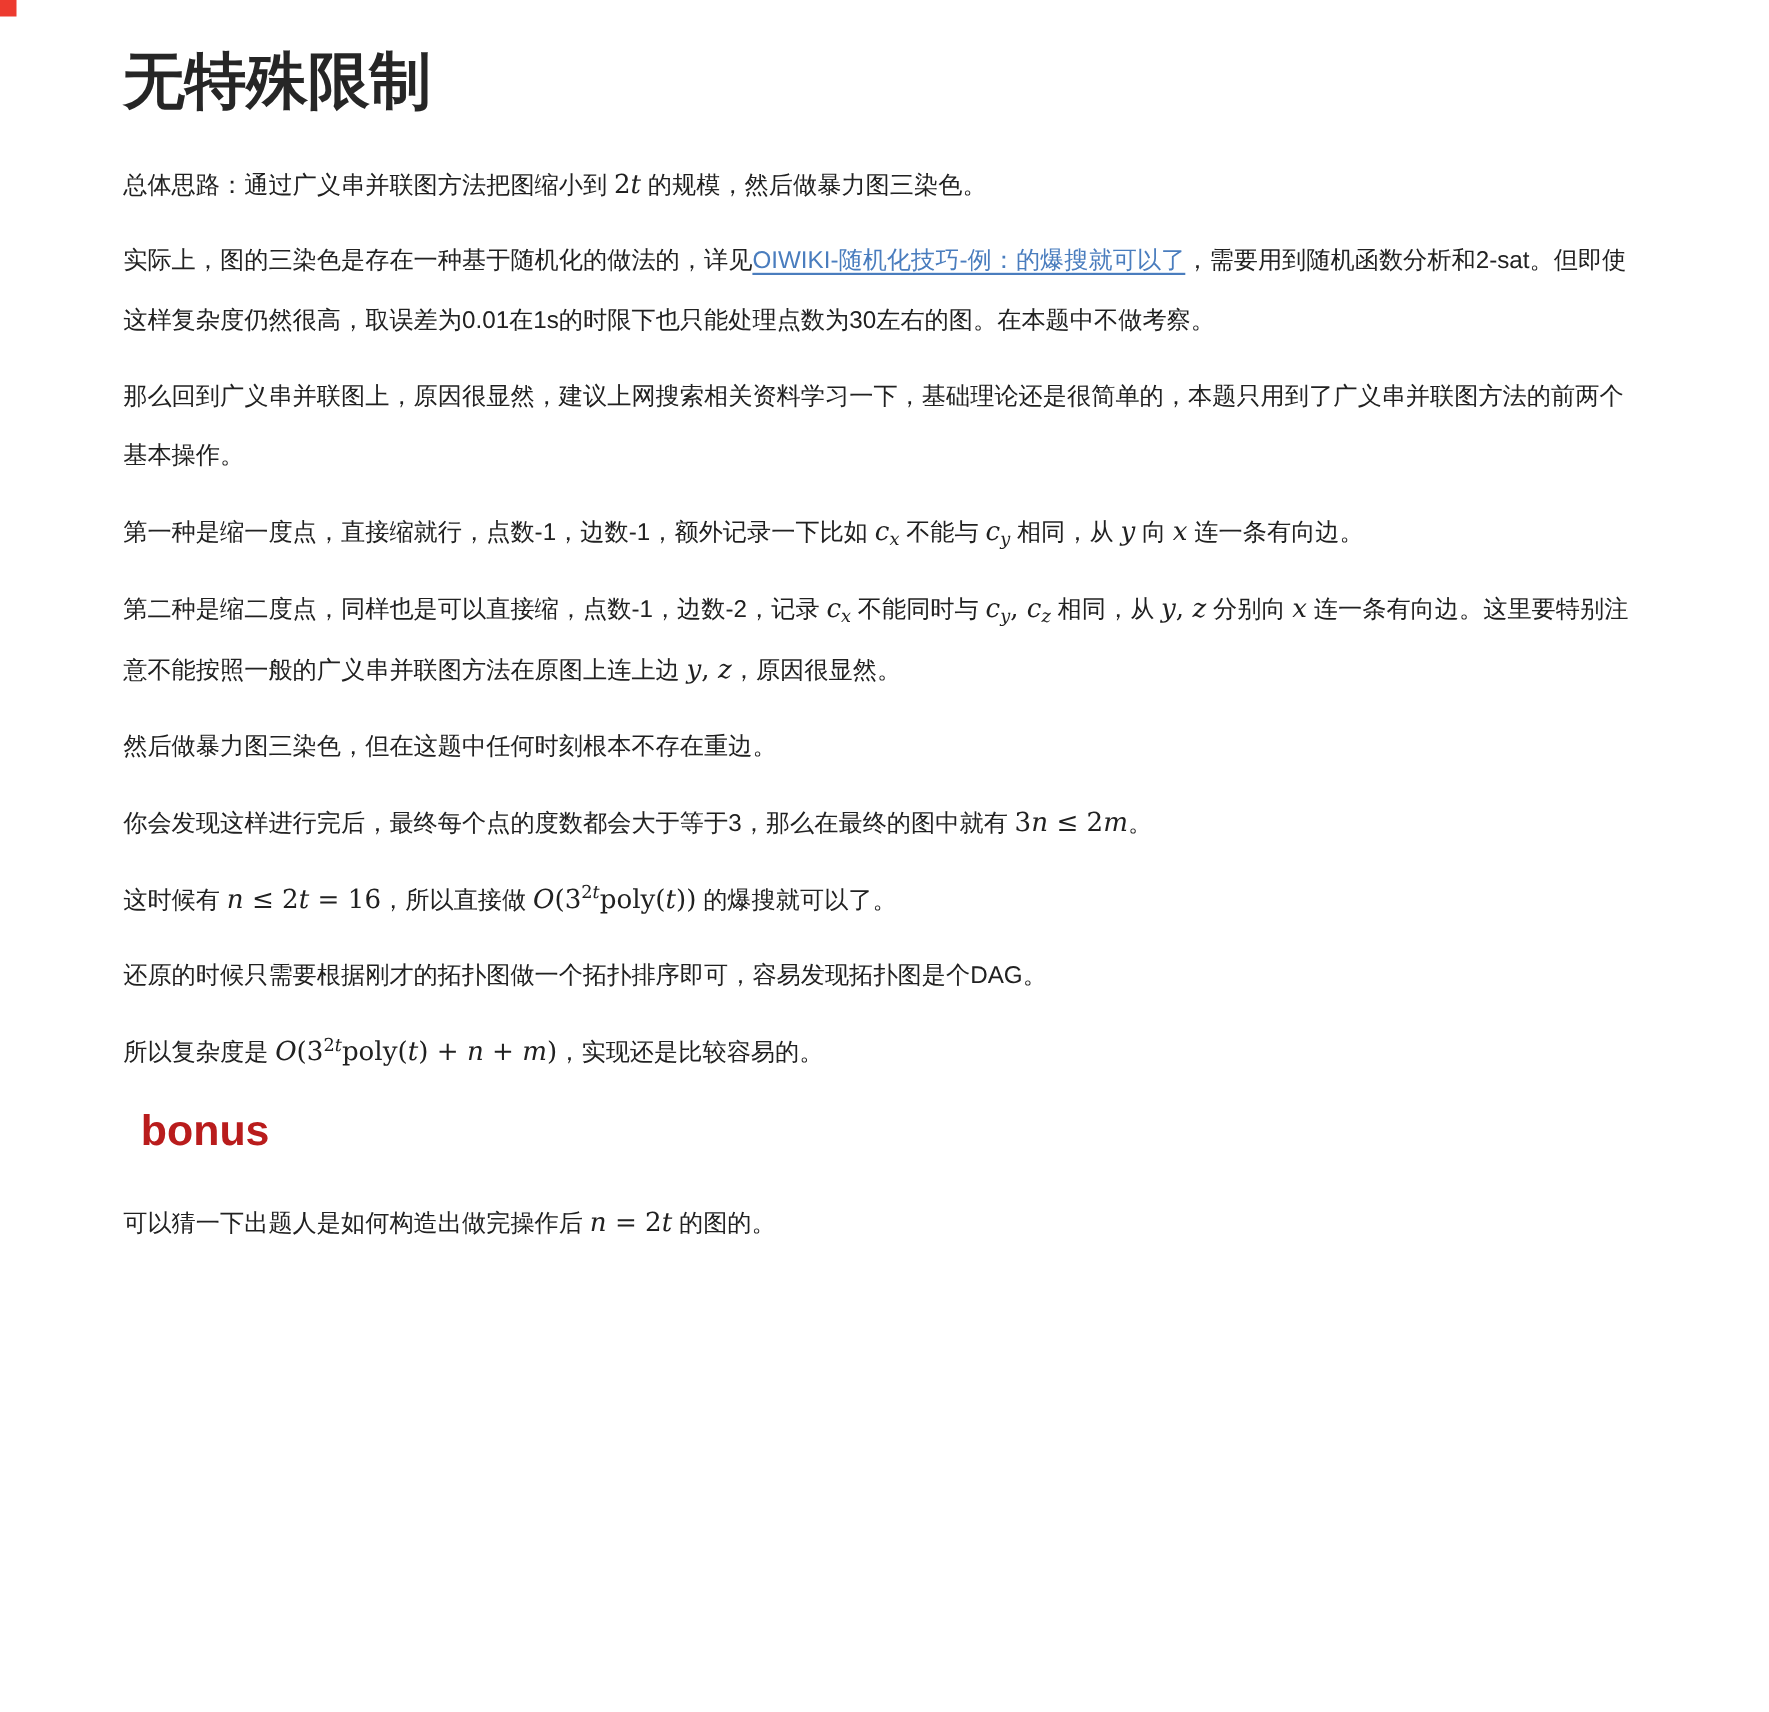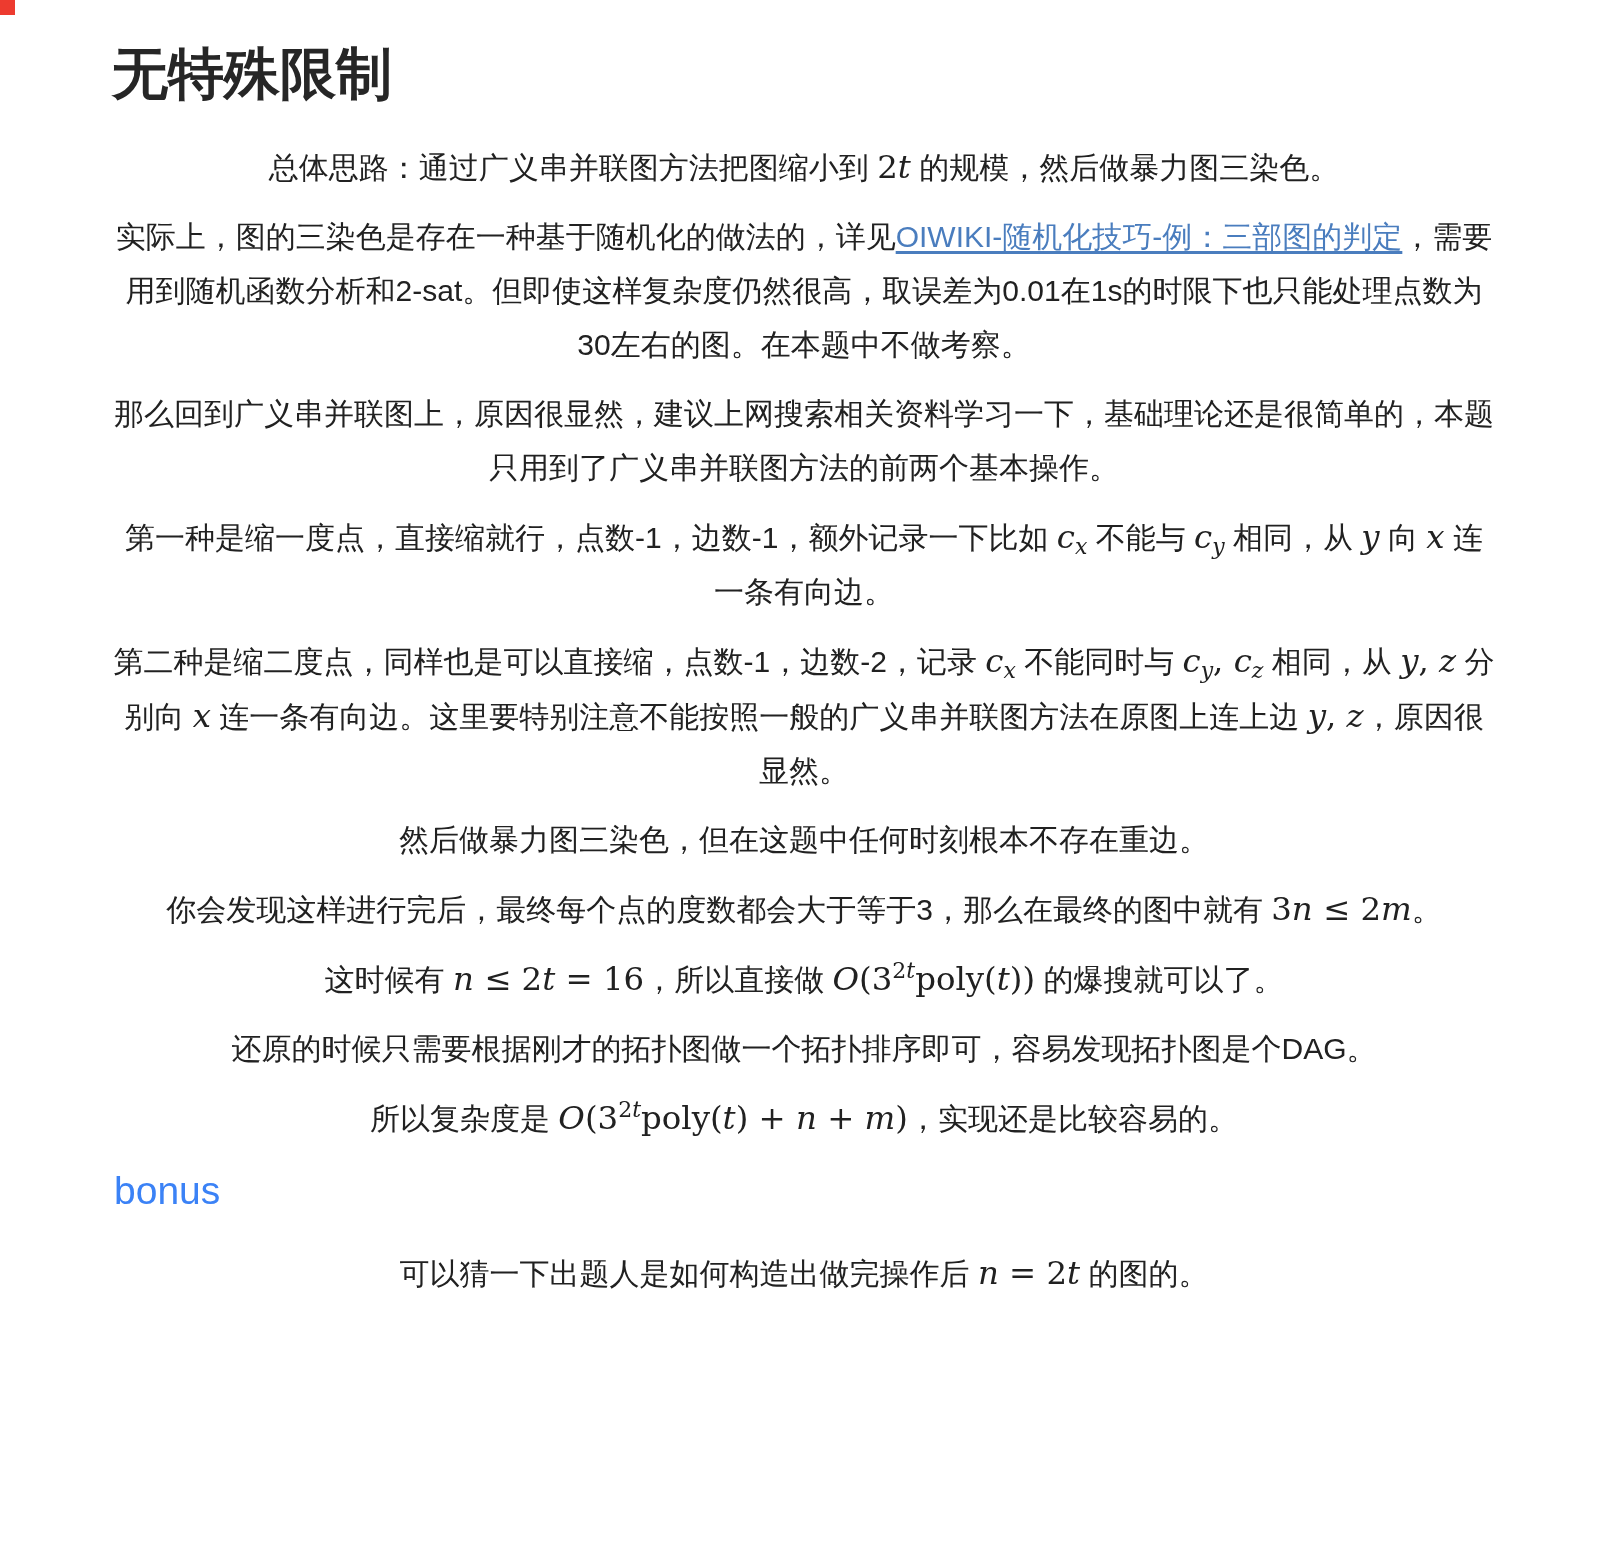--- a/index.html
+++ b/index.html
@@ -28,30 +28,30 @@
   h1 {
     font-size: 56px;
     line-height: 52px;
     font-weight: bold;
     color: #262626;
     margin: 0 0 40px 0;
   }
   h2 {
     font-size: 39px;
     line-height: 50px;
-    font-weight: normal;
-    color: #3b82f6;
-    margin: 20px 0 30px 2px;
+    font-weight: bold;
+    color: #b91c1c;
+    margin: 20px 0 30px 16px;
   }
   p {
-    font-size: 30px;
+    font-size: 22px;
     line-height: 54px;
     margin: 15px 0;
     color: #212121;
-    text-align: center;
+    text-align: left;
   }
   a.doc-link {
     color: #4a7dbe;
     text-decoration: underline;
     text-underline-offset: 4px;
     cursor: pointer;
   }
   .math {
     font-family: "DejaVu Serif", "Liberation Serif", serif;
     font-size: 1.08em;
@@ -68,21 +68,21 @@
 </style>
 </head>
 <body>
 
 <div class="corner-marker" style="background: rgb(237, 59, 47);"></div>
 
 <div class="page">
   <h1>无特殊限制</h1>
   <div id="main-paras">
       <p>总体思路：通过广义串并联图方法把图缩小到 <span class="math"><span>2</span><span class="mi">t</span></span> 的规模，然后做暴力图三染色。</p>
-      <p>实际上，图的三染色是存在一种基于随机化的做法的，详见<a class="doc-link" href="#">OIWIKI-随机化技巧-例：三部图的判定</a>，需要用到随机函数分析和2-sat。但即使这样复杂度仍然很高，取误差为0.01在1s的时限下也只能处理点数为30左右的图。在本题中不做考察。</p>
+      <p>实际上，图的三染色是存在一种基于随机化的做法的，详见<a class="doc-link" href="#">OIWIKI-随机化技巧-例：的爆搜就可以了</a>，需要用到随机函数分析和2-sat。但即使这样复杂度仍然很高，取误差为0.01在1s的时限下也只能处理点数为30左右的图。在本题中不做考察。</p>
       <p>那么回到广义串并联图上，原因很显然，建议上网搜索相关资料学习一下，基础理论还是很简单的，本题只用到了广义串并联图方法的前两个基本操作。</p>
       <p>第一种是缩一度点，直接缩就行，点数-1，边数-1，额外记录一下比如 <span class="math"><span class="mi">c</span><sub><span class="mi">x</span></sub></span> 不能与 <span class="math"><span class="mi">c</span><sub><span class="mi">y</span></sub></span> 相同，从 <span class="math"><span class="mi">y</span></span> 向 <span class="math"><span class="mi">x</span></span> 连一条有向边。</p>
       <p>第二种是缩二度点，同样也是可以直接缩，点数-1，边数-2，记录 <span class="math"><span class="mi">c</span><sub><span class="mi">x</span></sub></span> 不能同时与 <span class="math"><span class="mi">c</span><sub><span class="mi">y</span></sub><span>,</span><span> </span><span class="mi">c</span><sub><span class="mi">z</span></sub></span> 相同，从 <span class="math"><span class="mi">y</span><span>,</span><span> </span><span class="mi">z</span></span> 分别向 <span class="math"><span class="mi">x</span></span> 连一条有向边。这里要特别注意不能按照一般的广义串并联图方法在原图上连上边 <span class="math"><span class="mi">y</span><span>,</span><span> </span><span class="mi">z</span></span>，原因很显然。</p>
       <p>然后做暴力图三染色，但在这题中任何时刻根本不存在重边。</p>
       <p>你会发现这样进行完后，最终每个点的度数都会大于等于3，那么在最终的图中就有 <span class="math"><span>3</span><span class="mi">n</span><span> </span><span>≤</span><span> </span><span>2</span><span class="mi">m</span></span>。</p>
       <p>这时候有 <span class="math"><span class="mi">n</span><span> </span><span>≤</span><span> </span><span>2</span><span class="mi">t</span><span> </span><span>=</span><span> </span><span>1</span><span>6</span></span>，所以直接做 <span class="math"><span class="mi">O</span><span>(</span><span>3</span><sup><span>2</span><span class="mi">t</span></sup><span class="rm">poly</span><span>(</span><span class="mi">t</span><span>)</span><span>)</span></span> 的爆搜就可以了。</p>
       <p>还原的时候只需要根据刚才的拓扑图做一个拓扑排序即可，容易发现拓扑图是个DAG。</p>
       <p>所以复杂度是 <span class="math"><span class="mi">O</span><span>(</span><span>3</span><sup><span>2</span><span class="mi">t</span></sup><span class="rm">poly</span><span>(</span><span class="mi">t</span><span>)</span><span> </span><span>+</span><span> </span><span class="mi">n</span><span> </span><span>+</span><span> </span><span class="mi">m</span><span>)</span></span>，实现还是比较容易的。</p>
     </div>
   <h2>bonus</h2>

